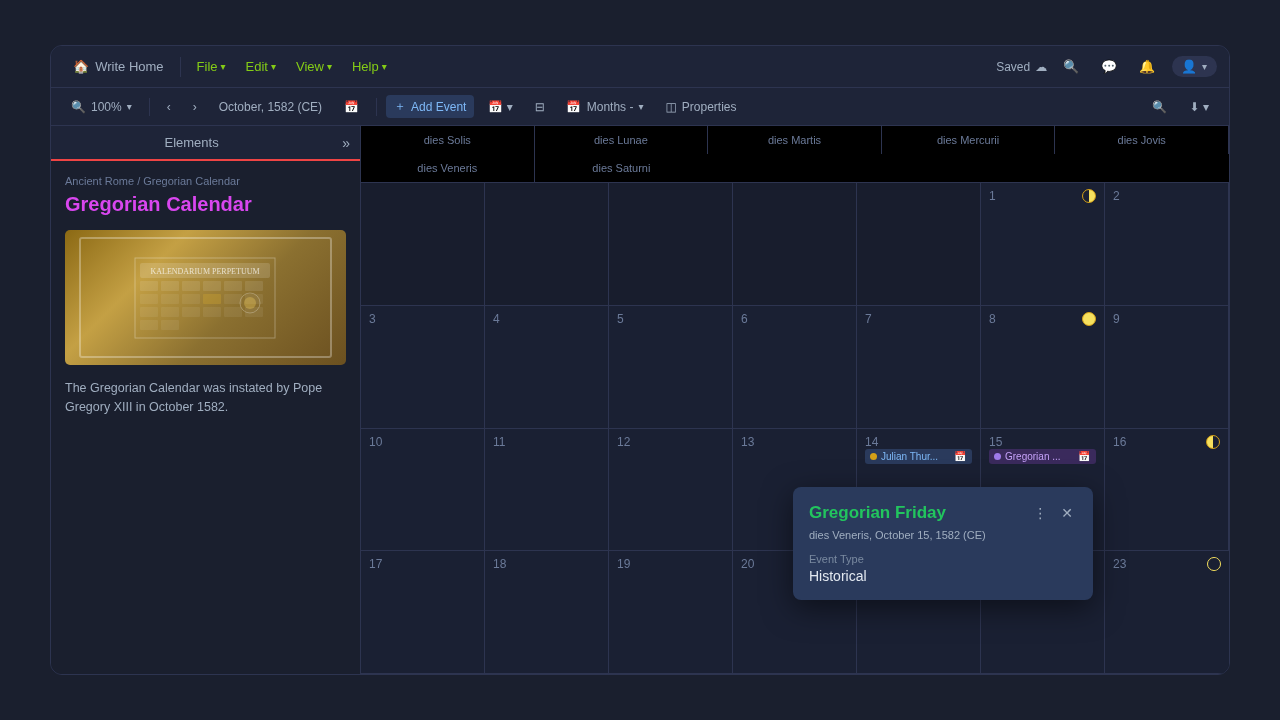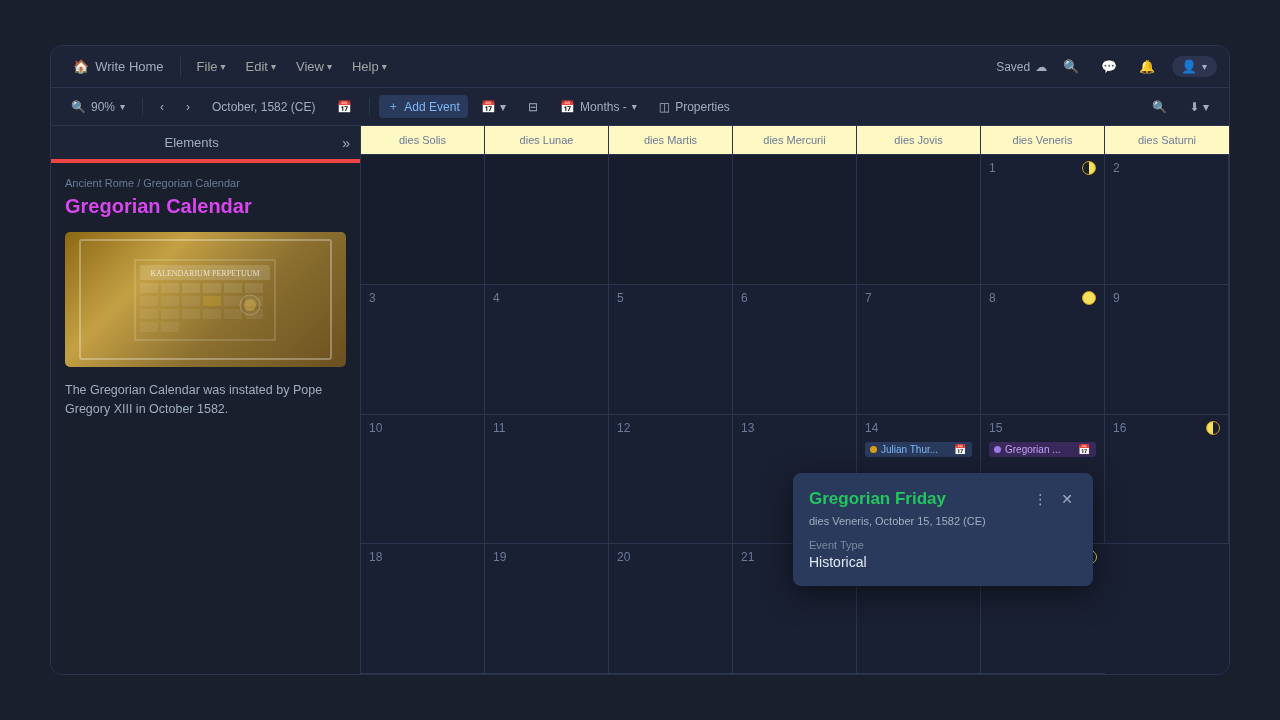--- a/index.html
+++ b/index.html
@@ -41,21 +41,21 @@
       border-radius: 5px;
       cursor: pointer;
     }
     .nav-divider {
       width: 1px;
       height: 20px;
       background: #2d3450;
       margin: 0 6px;
     }
     .nav-menu-item {
-      color: #a3a3a3;
+      color: #84cc16;
       font-size: 13px;
       padding: 4px 10px;
       border-radius: 5px;
       cursor: pointer;
       display: flex;
       align-items: center;
       gap: 3px;
     }
     .nav-right {
       margin-left: auto;
@@ -131,21 +131,21 @@
       width: 310px;
       background: #1a1f2e;
       border-right: 1px solid #2d3450;
       flex-shrink: 0;
       display: flex;
       flex-direction: column;
     }
     .sidebar-tabs {
       display: flex;
       align-items: center;
-      border-bottom: 4px solid #ef4444;
+      border-bottom: 2px solid #ef4444;
       background: #1e2438;
     }
     .sidebar-tab {
       flex: 1;
       text-align: center;
       padding: 9px 0;
       font-size: 13px;
       color: #a0aec0;
       cursor: pointer;
     }
@@ -203,23 +203,23 @@
     
     .calendar-area {
       flex: 1;
       display: flex;
       flex-direction: column;
       background: #1a2033;
       overflow: hidden;
     }
     .calendar-header {
       display: grid;
-      grid-template-columns: repeat(7, 1fr);
+      grid-template-columns: repeat(5, 1fr);
       border-bottom: 1px solid #2d3450;
-      background: #fef9c3;
+      background: #000000;
       flex-shrink: 0;
     }
     .day-header {
       text-align: center;
       padding: 8px 4px;
       font-size: 11px;
       color: #6b7a99;
       font-weight: 500;
       border-right: 1px solid #2d3450;
     }
@@ -261,21 +261,21 @@
     .moon-quarter-last { background: linear-gradient(to left, #1a2033 50%, #f6e05e 50%); border: 1px solid #d4a017; }
     .event-chip {
       display: flex;
       align-items: center;
       gap: 4px;
       background: #2a3a5c;
       border-radius: 3px;
       padding: 2px 5px;
       font-size: 10px;
       color: #7eb8f7;
-      margin-top: 7px;
+      margin-top: 0;
       cursor: pointer;
       white-space: nowrap;
       overflow: hidden;
     }
     .event-chip .dot {
       width: 7px;
       height: 7px;
       border-radius: 50%;
       flex-shrink: 0;
     }
@@ -371,21 +371,21 @@
       <div class="user-btn">
         <span>👤</span>
         <span class="chevron">▾</span>
       </div>
     </div>
   </div>
 
   <div class="toolbar">
     <div class="toolbar-btn">
       <span>🔍</span>
-      <span>90%</span>
+      <span>100%</span>
       <span class="chevron">▾</span>
     </div>
     <div class="toolbar-sep"></div>
     <div class="toolbar-btn">‹</div>
     <div class="toolbar-btn">›</div>
     <div class="toolbar-btn">
       <span>October, 1582 (CE)</span>
     </div>
     <div class="toolbar-btn">📅</div>
     <div class="toolbar-sep"></div>
@@ -552,20 +552,23 @@
           </div>
         </div>
         <div class="calendar-cell">
           <div class="cell-number has-moon">
             <span>16</span>
             <div class="moon-icon moon-quarter-last"></div>
           </div>
         </div>
 
         <div class="calendar-cell">
+          <div class="cell-number">17</div>
+        </div>
+        <div class="calendar-cell">
           <div class="cell-number">18</div>
         </div>
         <div class="calendar-cell">
           <div class="cell-number">19</div>
         </div>
         <div class="calendar-cell">
           <div class="cell-number">20</div>
         </div>
         <div class="calendar-cell">
           <div class="cell-number">21</div>

